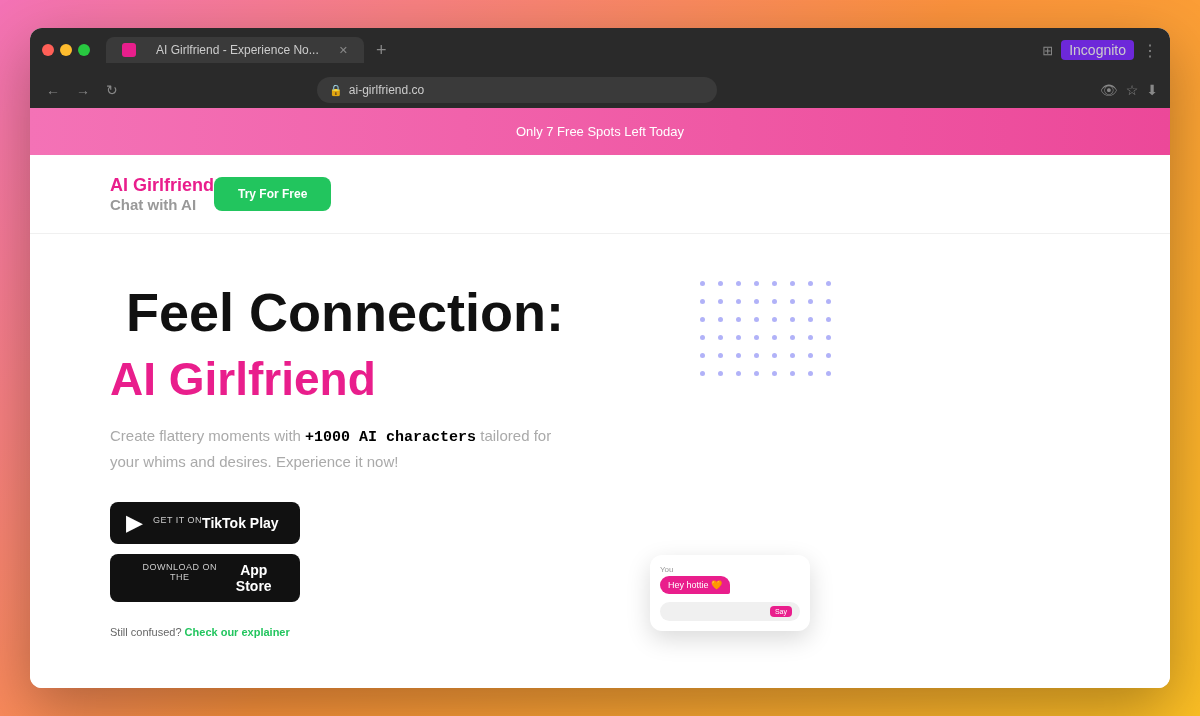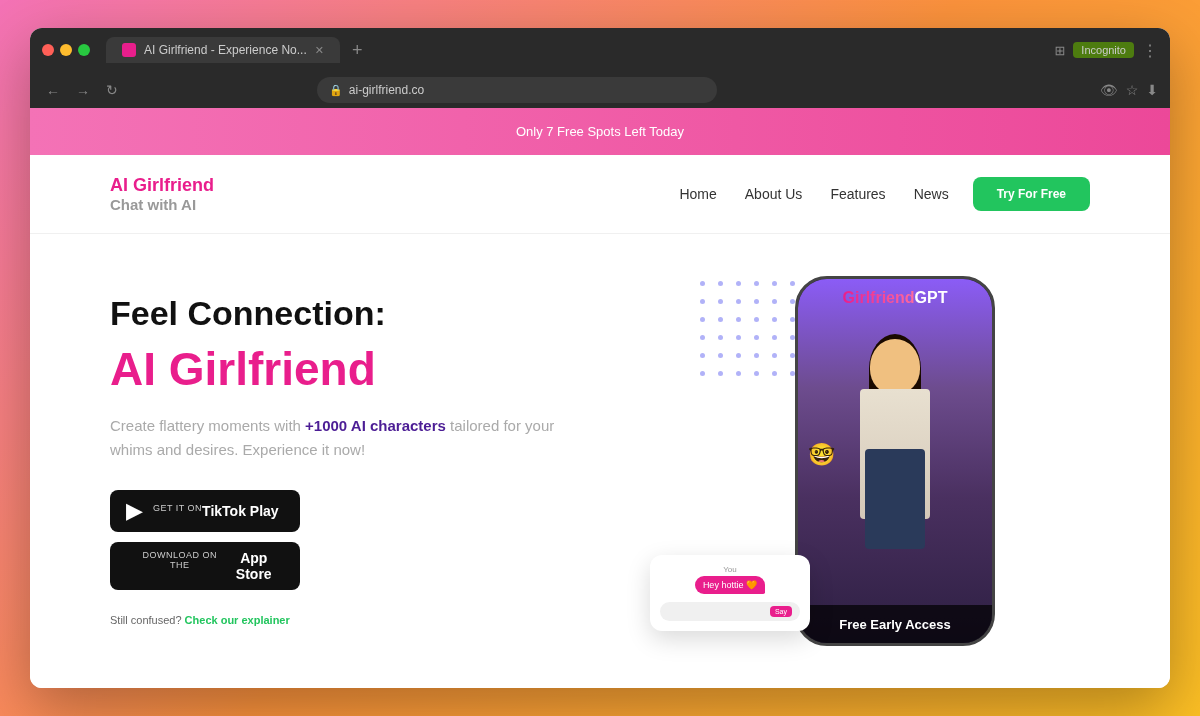--- a/index.html
+++ b/index.html
@@ -56,21 +56,21 @@
     .dot-red { background: #ff5f57; }
     .dot-yellow { background: #febc2e; }
     .dot-green { background: #28c840; }
 
     .browser-tab {
       background: #3a3a3a;
       border-radius: 8px 8px 0 0;
       padding: 6px 16px;
       display: flex;
       align-items: center;
-      gap: 8px;
+      gap: 20px;
       font-size: 12px;
       color: #ccc;
       min-width: 180px;
     }
 
     .tab-favicon {
       width: 14px;
       height: 14px;
       background: #e91e8c;
       border-radius: 3px;
@@ -126,23 +126,23 @@
     .browser-actions {
       display: flex;
       align-items: center;
       margin-left: auto;
       gap: 8px;
       color: #888;
       font-size: 14px;
     }
 
     .incognito-badge {
-      background: #4d7c0f;
+      background: #6d28d9;
       color: #ccc;
-      font-size: 11px;
+      font-size: 14px;
       padding: 2px 8px;
       border-radius: 4px;
     }
 
     
     .announcement-bar {
       background: linear-gradient(90deg, #f472b6, #ec4899);
       height: 47px;
       display: flex;
       align-items: center;
@@ -222,45 +222,47 @@
       gap: 40px;
       height: calc(100% - 80px);
     }
 
     .hero-left {
       flex: 1;
       max-width: 480px;
     }
 
     .hero-title {
-      font-size: 34px;
+      font-size: 54px;
       font-weight: 800;
       color: #111;
       line-height: 1.1;
       margin-bottom: 12px;
+      text-align: center;
     }
 
     .hero-title-accent {
       font-size: 46px;
       font-weight: 800;
       color: #e91e8c;
       line-height: 1.1;
       margin-bottom: 20px;
     }
 
     .hero-desc {
       font-size: 15px;
       color: #aaa;
       line-height: 1.6;
       margin-bottom: 28px;
     }
 
     .hero-desc-highlight {
-      color: #4c1d95;
+      color: #000000;
       font-weight: 600;
+      font-family: Liberation Mono, monospace;
     }
 
     .try-free-btn {
       background: linear-gradient(90deg, #e91e8c, #c2185b);
       color: #fff;
       border: none;
       padding: 14px 32px;
       border-radius: 8px;
       font-size: 16px;
       font-weight: 600;
@@ -460,21 +462,21 @@
       bottom: 20px;
       width: 160px;
       background: #fff;
       border-radius: 12px;
       padding: 10px;
       box-shadow: 0 8px 24px rgba(0,0,0,0.15);
       z-index: 3;
     }
 
     .chat-msg-user {
-      text-align: center;
+      text-align: left;
     }
 
     .chat-msg-user-label {
       font-size: 8px;
       color: #999;
     }
 
     .chat-bubble-user {
       background: #e91e8c;
       color: #fff;
@@ -569,26 +571,20 @@
   <div class="announcement-bar">
     <span class="announcement-text">Only 7 Free Spots Left Today</span>
   </div>
 
   <div class="site-content">
 
     <nav class="navbar">
       <div class="logo-area">
         <span class="logo-text">AI Girlfriend</span>
         <span class="logo-subtitle">Chat with AI</span>
-      </div>
-      <div class="nav-links">
-        <a class="nav-link">Home</a>
-        <a class="nav-link">About Us</a>
-        <a class="nav-link">Features</a>
-        <a class="nav-link">News</a>
       </div>
       <button class="cta-button">Try For Free</button>
     </nav>
 
     <div class="hero-section">
 
       <div class="hero-left">
         <div class="hero-title">Feel Connection:</div>
         <div class="hero-title-accent">AI Girlfriend</div>
         <p class="hero-desc">
@@ -673,40 +669,16 @@
           <div class="chat-msg-user">
             <div class="chat-msg-user-label">You</div>
             <span class="chat-bubble-user">Hey hottie 🧡</span>
           </div>
           <div class="chat-send-bar">
             <span class="chat-send-text"></span>
             <span class="chat-send-btn">Say</span>
           </div>
         </div>
 
-        <div class="phone-mockup">
-          <div class="phone-screen">
-            <div class="phone-video-bg">
-
-              <div style="position:absolute; top:60px; left:50%; transform:translateX(-50%); width:100px; height:230px;">
-                <div class="phone-person-hair"></div>
-                <div class="phone-person-head"></div>
-                <div style="position:absolute; top:50px; left:50%; transform:translateX(-50%); width:70px; height:130px; background: linear-gradient(180deg, #e8e0d0 0%, #d4c8b8 100%); border-radius: 4px;"></div>
-                <div style="position:absolute; top:110px; left:50%; transform:translateX(-50%); width:60px; height:100px; background: #2a3a5a; border-radius: 4px;"></div>
-              </div>
-
-              <div class="phone-label-top">
-                <span class="phone-brand-text">Girlfriend</span>
-                  <span class="phone-gpt">GPT</span>
-              </div>
-
-              <span class="emoji-badge">🤓</span>
-
-              <div class="phone-bottom-bar">
-                <span class="phone-free-access">Free Early Access</span>
-              </div>
-            </div>
-          </div>
-        </div>
       </div>
     </div>
   </div>
 </div>
 
 </body></html>

